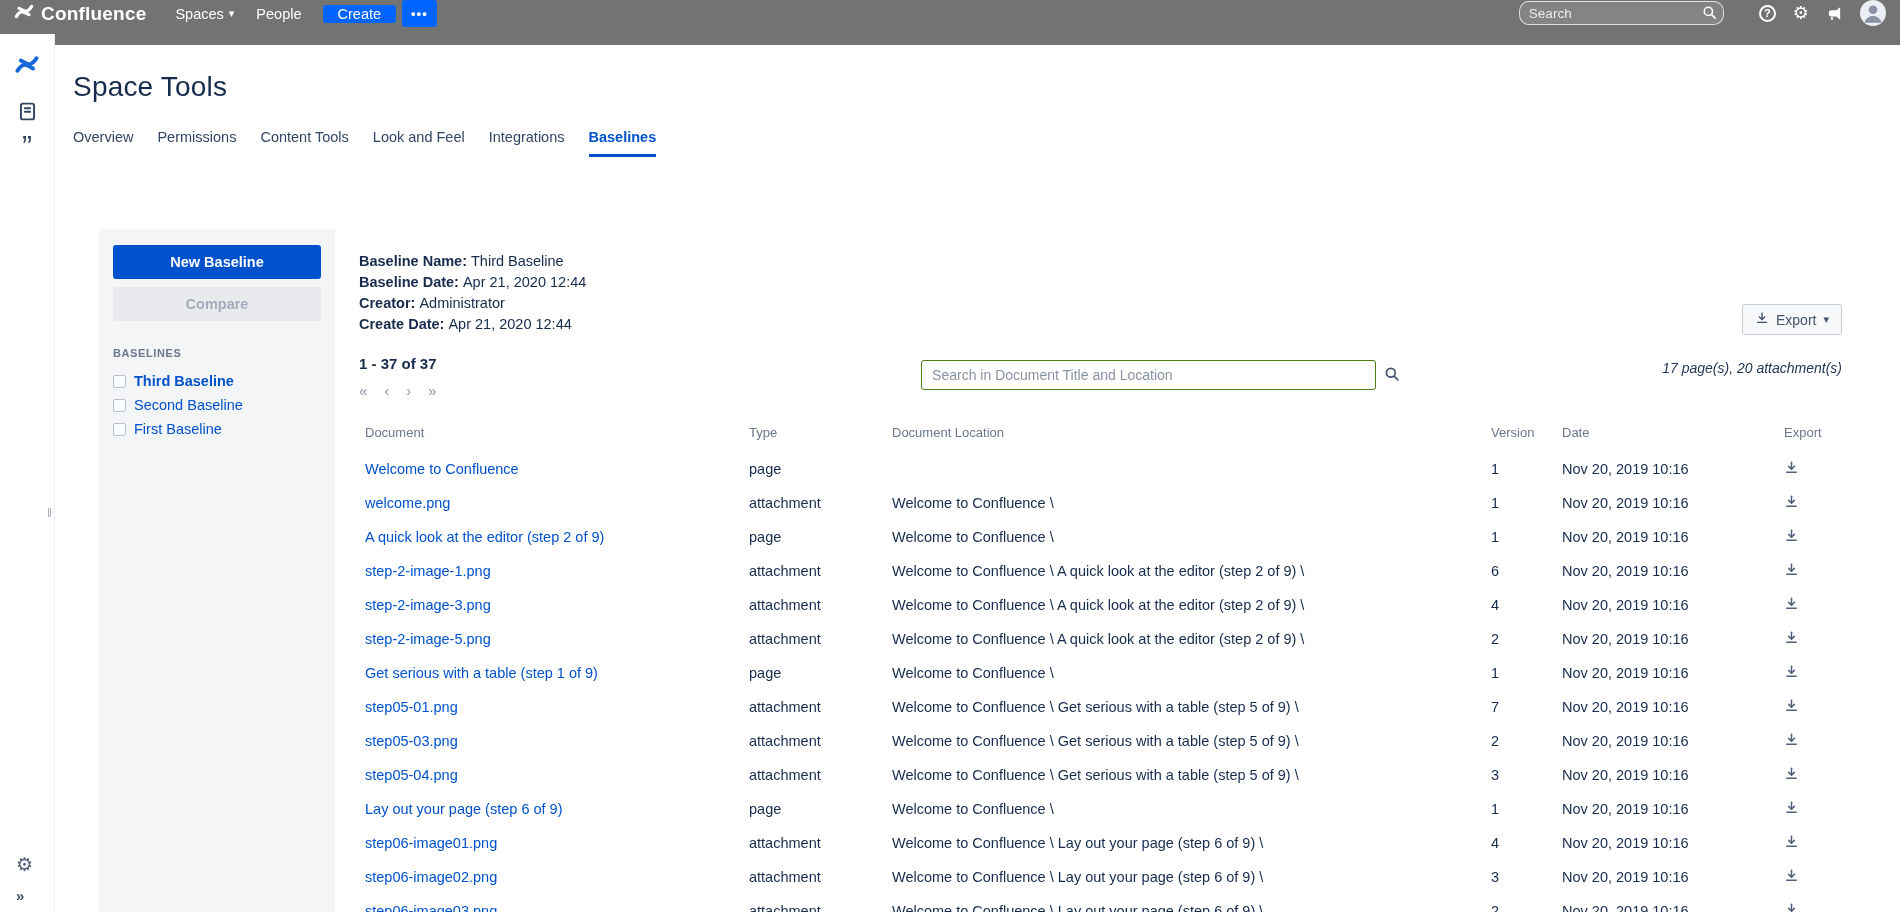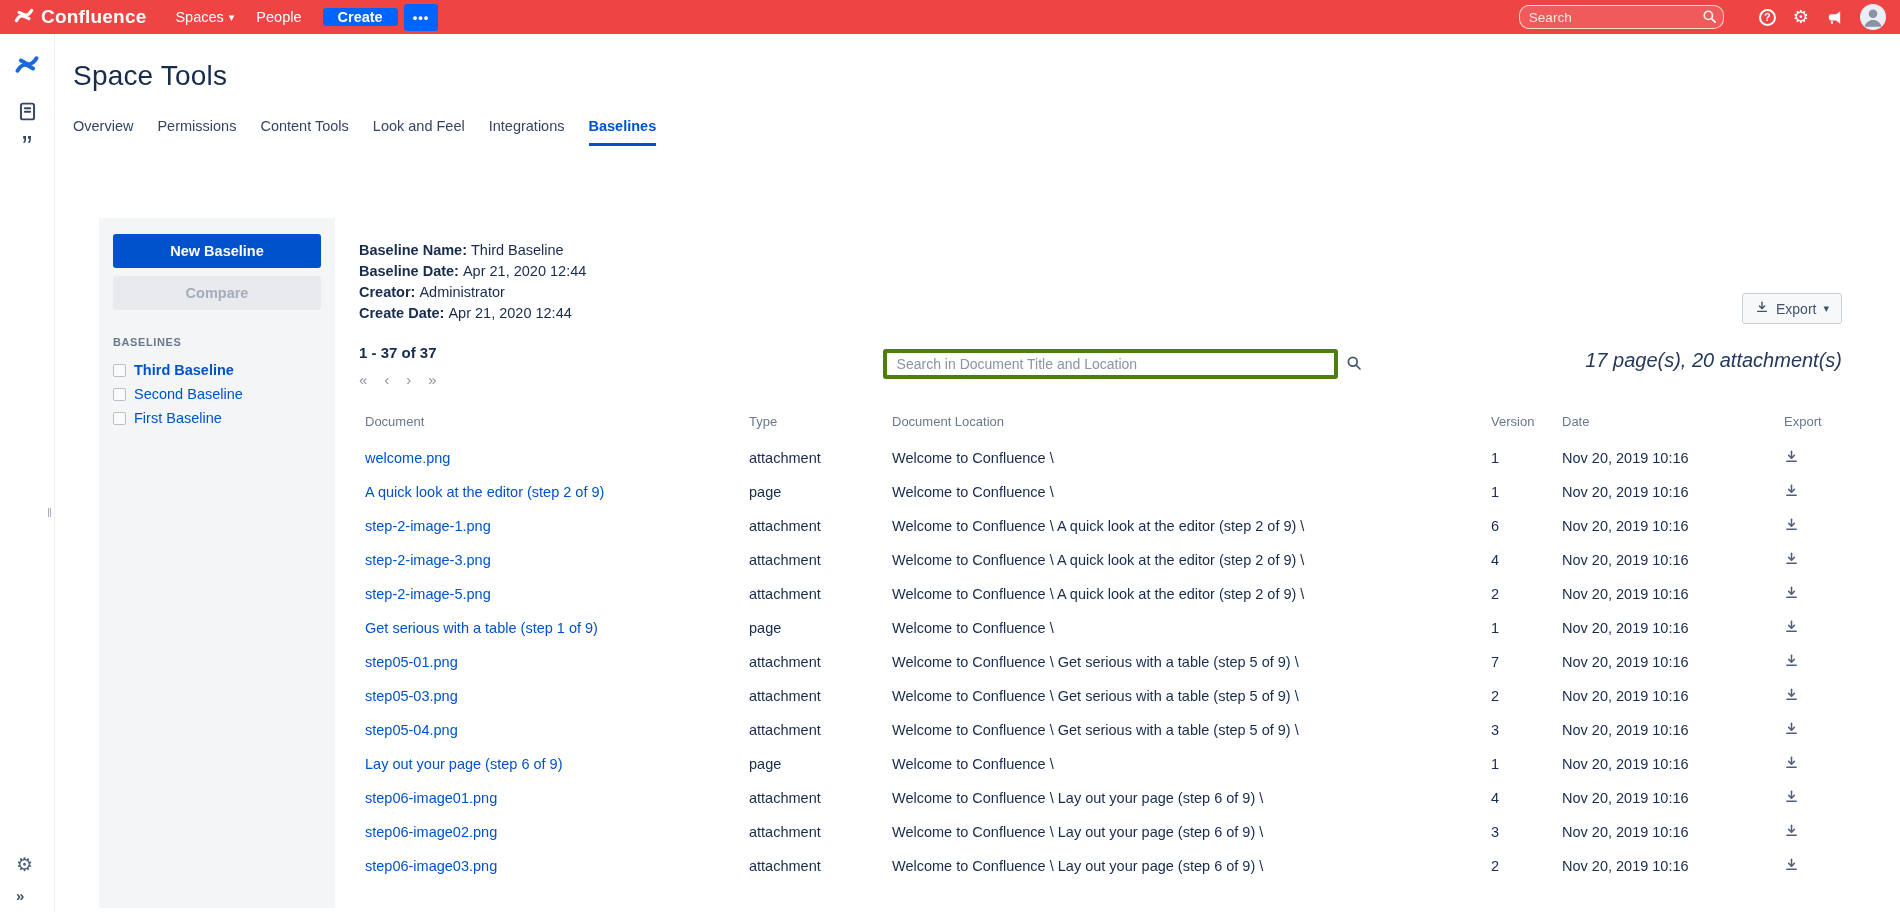--- a/index.html
+++ b/index.html
@@ -5,31 +5,31 @@
   * { box-sizing: border-box; margin: 0; padding: 0; }
   html, body { width: 1900px; height: 912px; overflow: hidden; }
   body {
     font-family: "Liberation Sans", "DejaVu Sans", sans-serif;
     color: #172B4D; background: #fff; position: relative;
   }
   a { text-decoration: none; cursor: pointer; }
 
   
   .topnav {
-    height: 34px; background: #ef4444; display: flex;
-    align-items: center; justify-content: space-between; padding: 0 14px;
+    height: 45px; background: #737373; display: flex;
+    align-items: flex-start; justify-content: space-between; padding: 0 14px;
   }
   .nav-left, .nav-right { display: flex; align-items: center; }
   .brand { display: flex; align-items: center; gap: 7px; margin-right: 18px; }
   .brand-text { color: #fff; font-size: 19px; font-weight: bold; letter-spacing: .2px; }
   .nav-item { color: #fff; font-size: 14.5px; padding: 0 11px; display: flex; align-items: center; gap: 5px; }
   .nav-chevron { font-size: 11px; color: #fff; }
   .create-btn {
     margin-left: 10px; background: #0065FF; border: none; color: #fff;
-    font-family: inherit; font-size: 14.5px; font-weight: bold;
+    font-family: inherit; font-size: 14.5px; font-weight: normal;
     padding: 1px 15px; border-radius: 3px; cursor: pointer;
   }
   .more-btn {
     margin-left: 6px; background: #0065FF; border: none; color: #fff;
     font-family: inherit; font-size: 13px; font-weight: bold;
     padding: 6px 9px; border-radius: 3px; cursor: pointer; letter-spacing: 1px;
   }
   .nav-search { position: relative; margin-right: 18px; }
   .nav-search input {
     width: 205px; height: 24px; background: rgba(255,255,255,0.12);
@@ -119,26 +119,26 @@
   }
   .export-caret { font-size: 11px; color: #42526E; }
 
   .controls-row { display: flex; align-items: flex-start; margin-top: 20px; }
   .range-block { flex: none; min-width: 300px; }
   .range-text { font-size: 15px; font-weight: bold; }
   .pagination { display: flex; gap: 17px; margin-top: 10px; color: #8993A4; font-size: 15px; }
   .pag-arrow { cursor: pointer; color: #8993A4; }
   .search-block { flex: 1; display: flex; justify-content: center; gap: 8px; margin-top: 5px; }
   .doc-search-input {
-    width: 455px; height: 30px; border: 4px solid #4d7c0f; border-radius: 3px;
+    width: 455px; height: 30px; border: 1px solid #4d7c0f; border-radius: 3px;
     font-family: inherit; font-size: 14px; color: #172B4D; padding: 0 10px; outline: none;
   }
   .doc-search-input::placeholder { color: #8993A4; }
   .search-icon-btn { margin-top: 6px; cursor: pointer; }
-  .summary-text { flex: none; font-size: 20px; font-style: italic; color: #253858; margin-top: 5px; }
+  .summary-text { flex: none; font-size: 14px; font-style: italic; color: #253858; margin-top: 5px; }
 
   
   .doc-table { width: 100%; border-collapse: collapse; table-layout: fixed; margin-top: 26px; }
   .doc-table th {
     text-align: left; font-size: 13px; font-weight: normal; color: #6B778C;
     padding: 0 8px 12px 6px; white-space: nowrap;
   }
   .doc-table td { padding: 8px 8px 8px 6px; font-size: 14.5px; white-space: nowrap; overflow: hidden; }
   .doc-table a { color: #0052CC; }
   .exp-icon { cursor: pointer; display: inline-flex; }
@@ -314,20 +314,36 @@
             <th>Document</th>
             <th>Type</th>
             <th>Document Location</th>
             <th>Version</th>
             <th>Date</th>
             <th>Export</th>
           </tr>
         </thead>
         <tbody>
             <tr>
+    <td><a>Welcome to Confluence</a></td>
+    <td>page</td>
+    <td></td>
+    <td>1</td>
+    <td>Nov 20, 2019 10:16</td>
+    <td>
+      <span class="exp-icon">
+        <svg width="15" height="15" viewBox="0 0 16 16" fill="none" stroke="#505F79" stroke-width="1.6" stroke-linecap="round" stroke-linejoin="round">
+          <path d="M8 2.5v7"></path>
+                    <path d="M5 6.8 8 9.8l3-3"></path>
+                    <path d="M3 13h10"></path>
+        </svg>
+      </span>
+    </td>
+  </tr>
+            <tr>
     <td><a>welcome.png</a></td>
     <td>attachment</td>
     <td>Welcome to Confluence \</td>
     <td>1</td>
     <td>Nov 20, 2019 10:16</td>
     <td>
       <span class="exp-icon">
         <svg width="15" height="15" viewBox="0 0 16 16" fill="none" stroke="#505F79" stroke-width="1.6" stroke-linecap="round" stroke-linejoin="round">
           <path d="M8 2.5v7"></path>
                     <path d="M5 6.8 8 9.8l3-3"></path>

